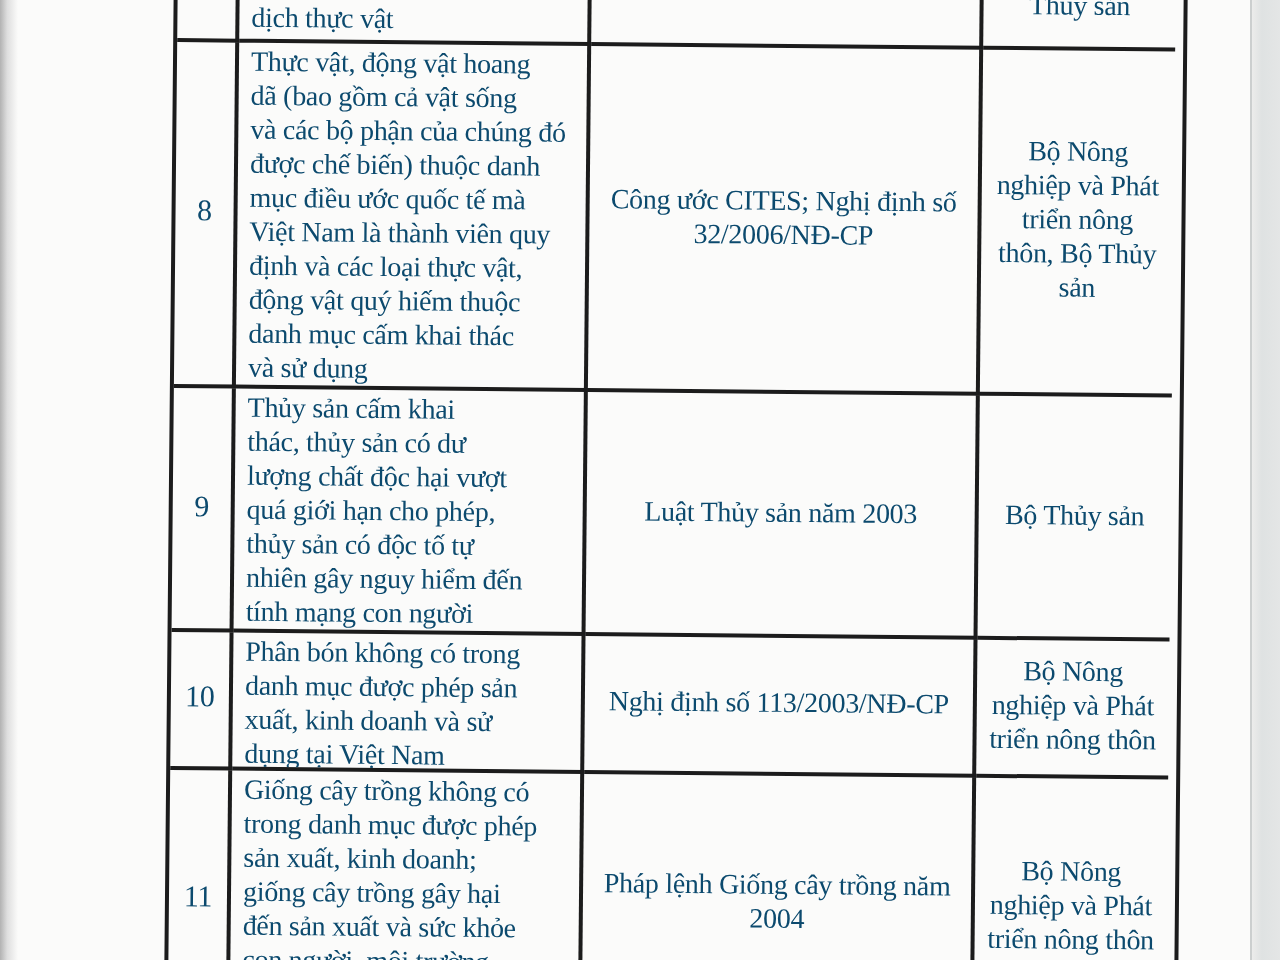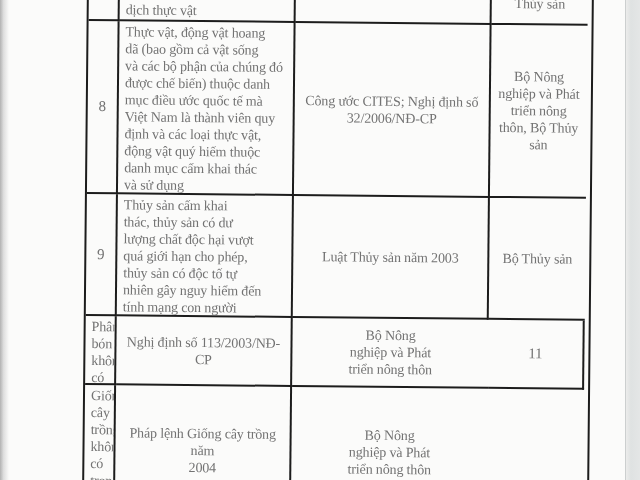--- a/index.html
+++ b/index.html
@@ -1,20 +1,20 @@
 <!DOCTYPE html>
 <html><head>
 <meta charset="utf-8">
 <style>
   html,body { margin:0; padding:0; }
   .scene {
     position:relative; width:640px; height:480px;
     background:#fbfbfa; overflow:hidden;
     font-family:"Liberation Serif","DejaVu Serif",serif;
-    color:#737373;
+    color:#0c4a6e;
   }
   .edge-left {
     position:absolute; left:0; top:0; width:9px; height:100%;
     background:linear-gradient(to right,#b2b2b2 0%,#dedede 40%,#fbfbfa 100%);
   }
   .edge-right {
     position:absolute; right:0; top:0; width:14px; height:100%;
     border-left:1px solid #cccfcf;
     background:linear-gradient(to right,#ececeb 0%,#dfe2e2 35%,#e4e6e6 100%);
   }
@@ -80,20 +80,21 @@
     <div class="cell c2 desc">Thủy sản cấm khai
 thác, thủy sản có dư
 lượng chất độc hại vượt
 quá giới hạn cho phép,
 thủy sản có độc tố tự
 nhiên gây nguy hiểm đến
 tính mạng con người</div>
     <div class="cell c3 legal">Luật Thủy sản năm 2003</div>
     <div class="cell c4 agency">Bộ Thủy sản</div>
 
+    <div class="cell c1 num">10</div>
     <div class="cell c2 desc">Phân bón không có trong
 danh mục được phép sản
 xuất, kinh doanh và sử
 dụng tại Việt Nam</div>
     <div class="cell c3 legal">Nghị định số 113/2003/NĐ-CP</div>
     <div class="cell c4 agency">Bộ Nông
 nghiệp và Phát
 triển nông thôn</div>
 
     <div class="cell c1 num">11</div>

